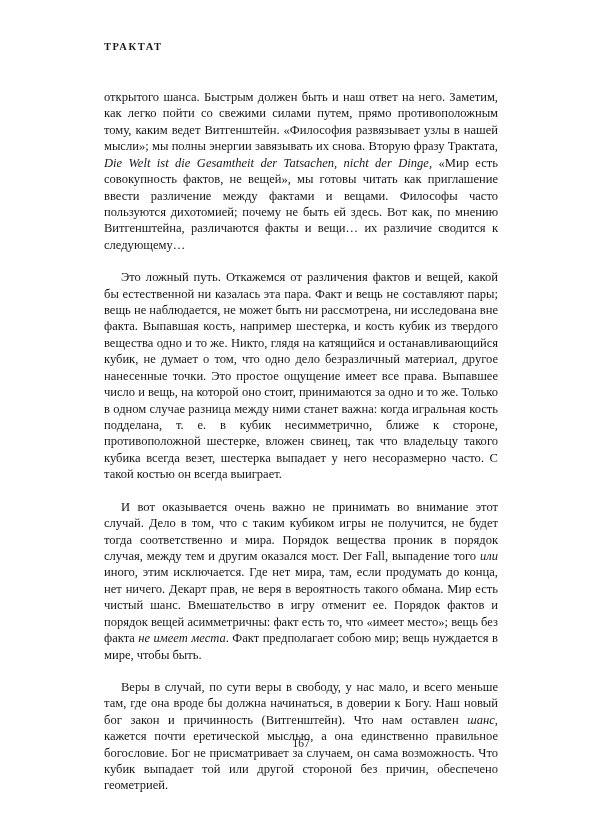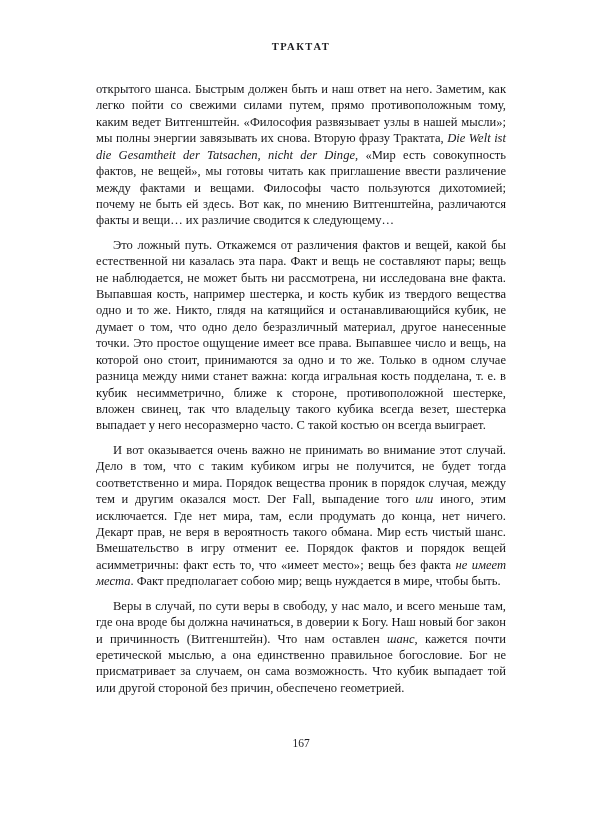--- a/index.html
+++ b/index.html
@@ -18,38 +18,37 @@
     position: relative;
     width: 600px;
     height: 828px;
     background: #ffffff;
     box-sizing: border-box;
     overflow: hidden;
   }
   .running-head {
     position: absolute;
     top: 41px;
-    left: 88px;
+    left: 104px;
     width: 426px;
-    text-align: center;
     font-size: 10.5px;
     letter-spacing: 1.6px;
     font-weight: 700;
     text-transform: uppercase;
     color: #1c1c20;
     font-family: "Liberation Serif", "DejaVu Serif", serif;
   }
   .textblock {
     position: absolute;
     top: 73px;
     left: 88px;
     width: 426px;
   }
   p.para {
-    margin: 8px;
+    margin: 16px;
     text-align: justify;
     text-justify: inter-word;
     font-size: 12.55px;
     line-height: 16.42px;
     text-indent: 17px;
     hyphens: manual;
     word-spacing: -0.1px;
     color: #17171a;
   }
   p.para.first {

